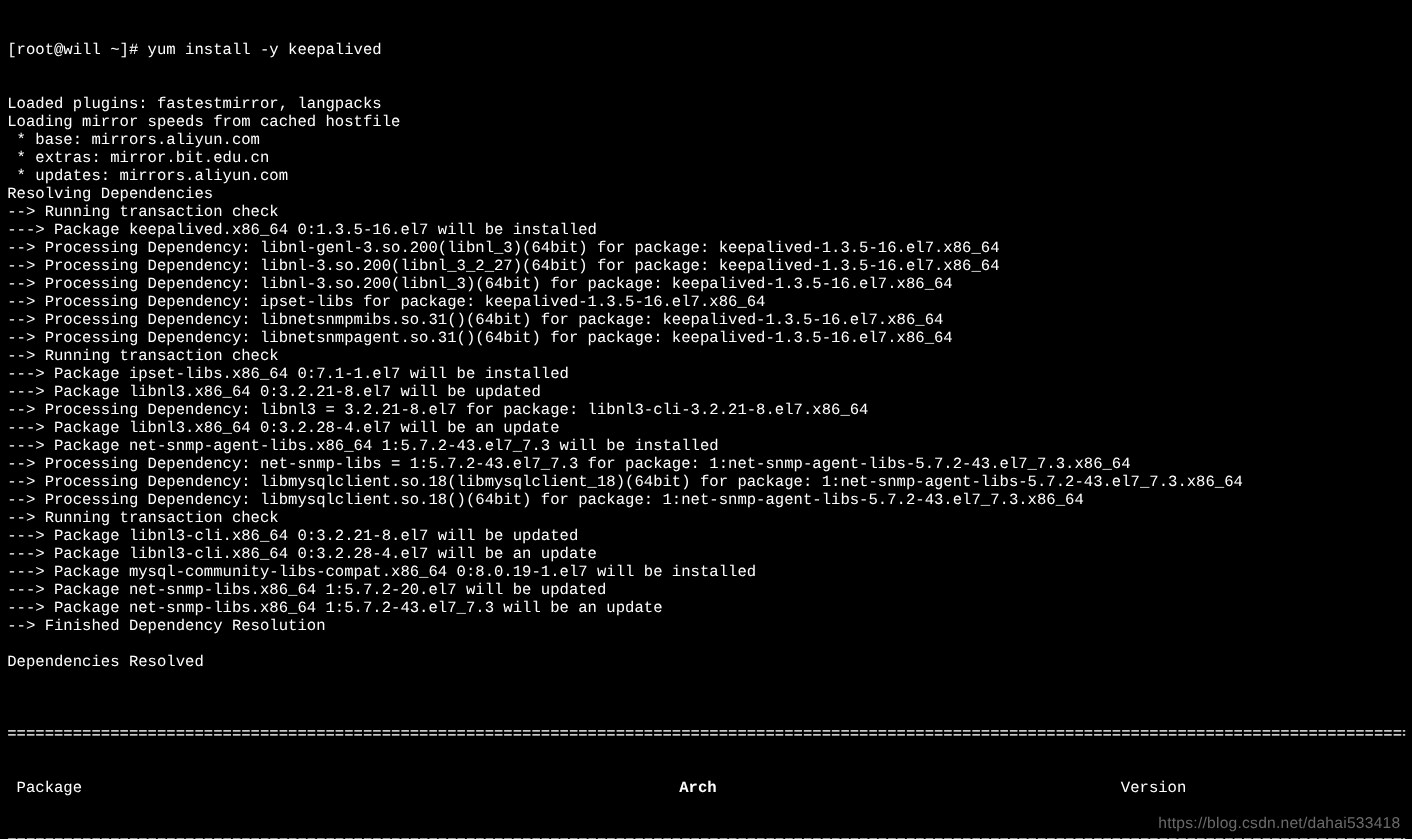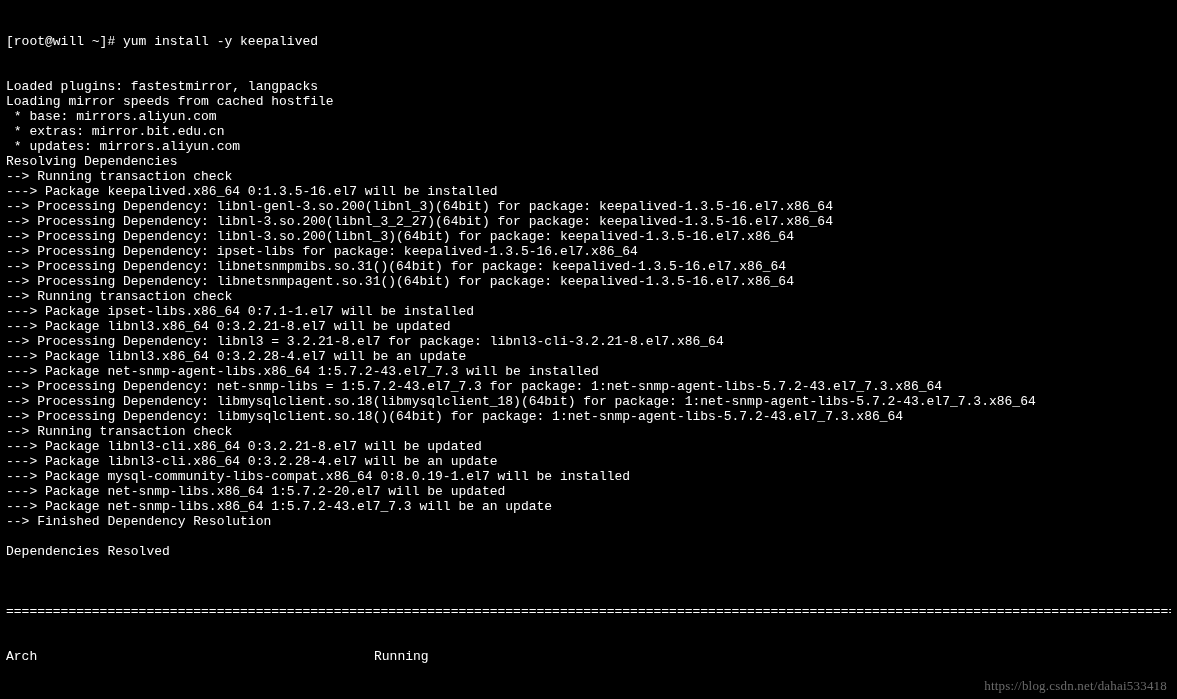--- a/index.html
+++ b/index.html
@@ -22,40 +22,41 @@
   .hr {
     display: block;
     letter-spacing: 0px;
     overflow: hidden;
     white-space: nowrap;
   }
   .tbl-header, .tbl-row {
     display: flex;
   }
   .col-pkg { width: 560px; }
-  .col-arch { width: 368px; }
+  .col-arch { width: 368px; font-weight: bold; }
   .col-ver { flex: 1; }
   .watermark {
     position: absolute;
     right: 10px;
     bottom: 6px;
     color: #6a6a6a;
-    font-family: Liberation Serif, serif;
+    font-family: Liberation Sans, sans-serif;
     font-size: 13px;
     letter-spacing: 0.2px;
   }
 </style>
 </head>
 <body>
 
 <div class="terminal">
   <span class="line">[root@will ~]# yum install -y keepalived</span>
   <span id="output-lines"><span class="line">Loaded plugins: fastestmirror, langpacks</span><span class="line">Loading mirror speeds from cached hostfile</span><span class="line"> * base: mirrors.aliyun.com</span><span class="line"> * extras: mirror.bit.edu.cn</span><span class="line"> * updates: mirrors.aliyun.com</span><span class="line">Resolving Dependencies</span><span class="line">--&gt; Running transaction check</span><span class="line">---&gt; Package keepalived.x86_64 0:1.3.5-16.el7 will be installed</span><span class="line">--&gt; Processing Dependency: libnl-genl-3.so.200(libnl_3)(64bit) for package: keepalived-1.3.5-16.el7.x86_64</span><span class="line">--&gt; Processing Dependency: libnl-3.so.200(libnl_3_2_27)(64bit) for package: keepalived-1.3.5-16.el7.x86_64</span><span class="line">--&gt; Processing Dependency: libnl-3.so.200(libnl_3)(64bit) for package: keepalived-1.3.5-16.el7.x86_64</span><span class="line">--&gt; Processing Dependency: ipset-libs for package: keepalived-1.3.5-16.el7.x86_64</span><span class="line">--&gt; Processing Dependency: libnetsnmpmibs.so.31()(64bit) for package: keepalived-1.3.5-16.el7.x86_64</span><span class="line">--&gt; Processing Dependency: libnetsnmpagent.so.31()(64bit) for package: keepalived-1.3.5-16.el7.x86_64</span><span class="line">--&gt; Running transaction check</span><span class="line">---&gt; Package ipset-libs.x86_64 0:7.1-1.el7 will be installed</span><span class="line">---&gt; Package libnl3.x86_64 0:3.2.21-8.el7 will be updated</span><span class="line">--&gt; Processing Dependency: libnl3 = 3.2.21-8.el7 for package: libnl3-cli-3.2.21-8.el7.x86_64</span><span class="line">---&gt; Package libnl3.x86_64 0:3.2.28-4.el7 will be an update</span><span class="line">---&gt; Package net-snmp-agent-libs.x86_64 1:5.7.2-43.el7_7.3 will be installed</span><span class="line">--&gt; Processing Dependency: net-snmp-libs = 1:5.7.2-43.el7_7.3 for package: 1:net-snmp-agent-libs-5.7.2-43.el7_7.3.x86_64</span><span class="line">--&gt; Processing Dependency: libmysqlclient.so.18(libmysqlclient_18)(64bit) for package: 1:net-snmp-agent-libs-5.7.2-43.el7_7.3.x86_64</span><span class="line">--&gt; Processing Dependency: libmysqlclient.so.18()(64bit) for package: 1:net-snmp-agent-libs-5.7.2-43.el7_7.3.x86_64</span><span class="line">--&gt; Running transaction check</span><span class="line">---&gt; Package libnl3-cli.x86_64 0:3.2.21-8.el7 will be updated</span><span class="line">---&gt; Package libnl3-cli.x86_64 0:3.2.28-4.el7 will be an update</span><span class="line">---&gt; Package mysql-community-libs-compat.x86_64 0:8.0.19-1.el7 will be installed</span><span class="line">---&gt; Package net-snmp-libs.x86_64 1:5.7.2-20.el7 will be updated</span><span class="line">---&gt; Package net-snmp-libs.x86_64 1:5.7.2-43.el7_7.3 will be an update</span><span class="line">--&gt; Finished Dependency Resolution</span><span class="line">&nbsp;</span><span class="line">Dependencies Resolved</span><span class="line">&nbsp;</span></span>
   <span class="hr">================================================================================================================================================================</span>
   <div class="tbl-header">
+    <span class="col-pkg"> Package</span>
     <span class="col-arch">Arch</span>
-    <span class="col-ver">Running</span>
+    <span class="col-ver">Version</span>
   </div>
   <span class="hr">================================================================================================================================================================</span>
   
 </div>
 
 <div class="watermark">https://blog.csdn.net/dahai533418</div>
 
 </body></html>

